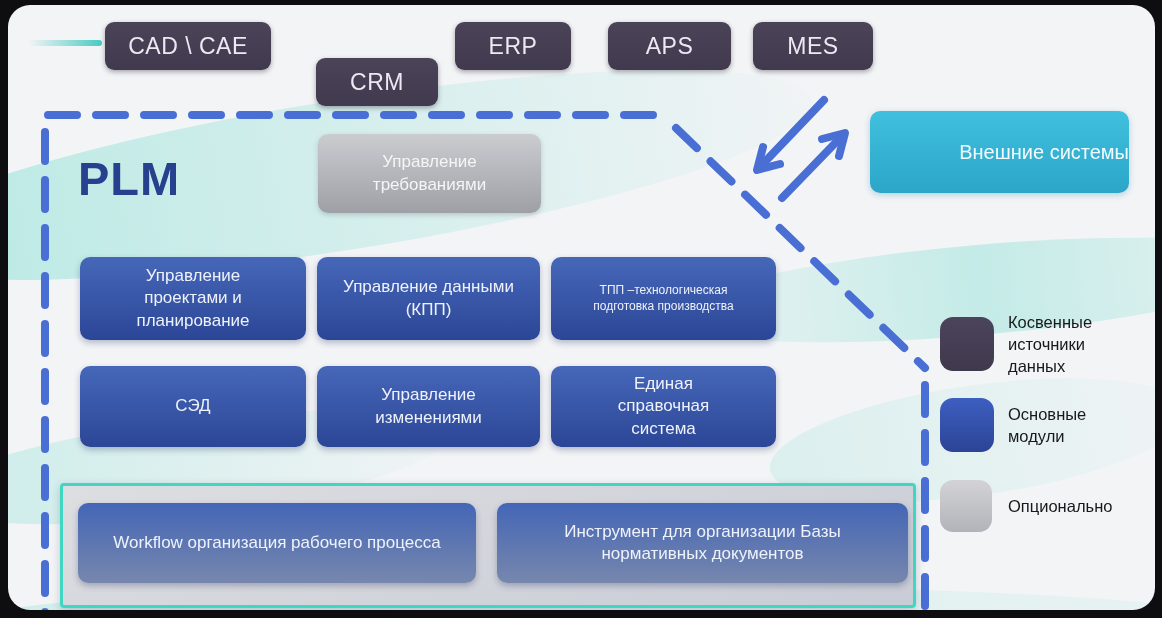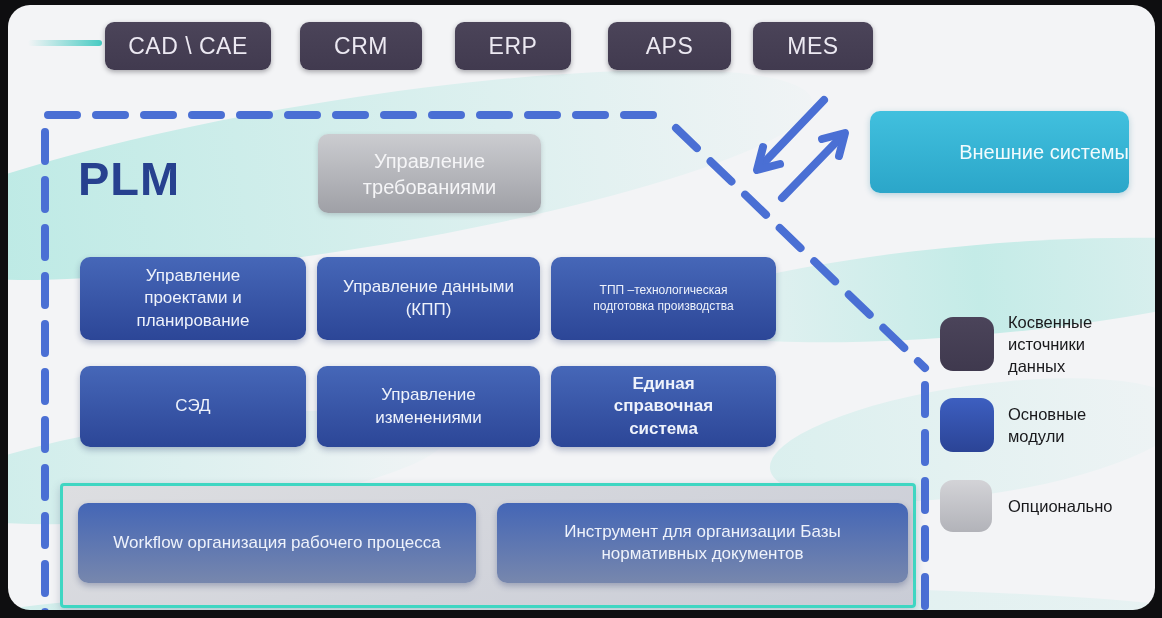--- a/index.html
+++ b/index.html
@@ -28,21 +28,21 @@
             display:flex;align-items:center;justify-content:center;
             color:#ece9f2;font-size:23px;letter-spacing:.5px;
             box-shadow:0 2px 5px rgba(20,18,30,.35);}
 
   .plm-title{position:absolute;left:70px;top:146px;font-size:47px;font-weight:bold;
              color:#27418f;letter-spacing:1px;}
 
   .gray-box{position:absolute;left:310px;top:129px;width:223px;height:79px;border-radius:10px;
             background:linear-gradient(180deg,#cbccd0,#9fa0a6);
             display:flex;align-items:center;justify-content:center;text-align:center;
-            color:#f5f5f7;font-size:20px;line-height:1.3;padding:0 30px;box-sizing:border-box;
+            color:#f5f5f7;font-size:17px;line-height:1.3;padding:0 30px;box-sizing:border-box;
             box-shadow:0 2px 5px rgba(80,80,90,.25);}
 
   .blue-box{position:absolute;border-radius:10px;
             background:linear-gradient(180deg,#4667b8,#2c4697);
             display:flex;align-items:center;justify-content:center;text-align:center;
             color:#eef2fb;font-size:17px;line-height:1.3;box-sizing:border-box;
             box-shadow:0 3px 6px rgba(30,45,100,.3);}
 
   .group{position:absolute;left:52px;top:478px;width:850px;height:119px;border-radius:4px;
          border:3px solid #3fd6c2;background:linear-gradient(160deg,#dddee1,#c9ccd6);
@@ -72,21 +72,21 @@
     <div class="wave wave-2"></div>
     <div class="wave wave-3"></div>
     <div class="wave wave-4"></div>
     <div class="wave wave-5"></div>
 
     <div class="streak"></div>
 
     <div class="dark-box" style="left:97px;width:166px;">
         <span>CAD \ CAE</span>
       </div>
-    <div class="dark-box" style="left:292px;width:122px;">
+    <div class="dark-box" style="left:308px;width:122px;margin-top:36px;">
         <span>CRM</span>
       </div>
     <div class="dark-box" style="left:447px;width:116px;">
         <span>ERP</span>
       </div>
     <div class="dark-box" style="left:600px;width:123px;">
         <span>APS</span>
       </div>
     <div class="dark-box" style="left:745px;width:120px;">
         <span>MES</span>
@@ -122,21 +122,21 @@
     <div class="blue-box" style="left:543px;top:252px;width:225px;height:83px;padding:0 20px;font-size:12px;">
       <span>ТПП –технологическая подготовка производства</span>
     </div>
 
     <div class="blue-box" style="left:72px;top:361px;width:226px;height:81px;">
       <span>СЭД</span>
     </div>
     <div class="blue-box" style="left:309px;top:361px;width:223px;height:81px;padding:0 35px;">
       <span>Управление изменениями</span>
     </div>
-    <div class="blue-box" style="left:543px;top:361px;width:225px;height:81px;padding:0 58px;font-weight:bold;">
+    <div class="blue-box" style="left:543px;top:361px;width:225px;height:81px;padding:0 58px;">
       <span>Единая справочная система</span>
     </div>
 
     <div class="group">
       <div class="blue-box" style="left:15px;top:17px;width:398px;height:80px;padding:0 25px;">
         <span>Workflow организация рабочего процесса</span>
       </div>
       <div class="blue-box" style="left:434px;top:17px;width:411px;height:80px;padding:4px 15px;">
         <span>Инструмент для организации Базы нормативных документов</span>
       </div>

